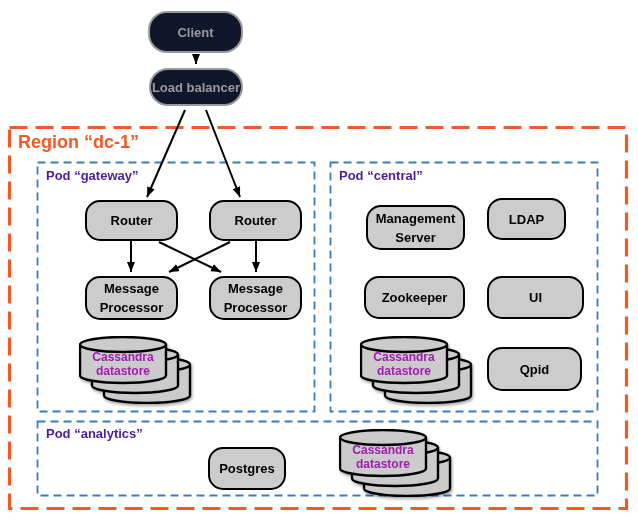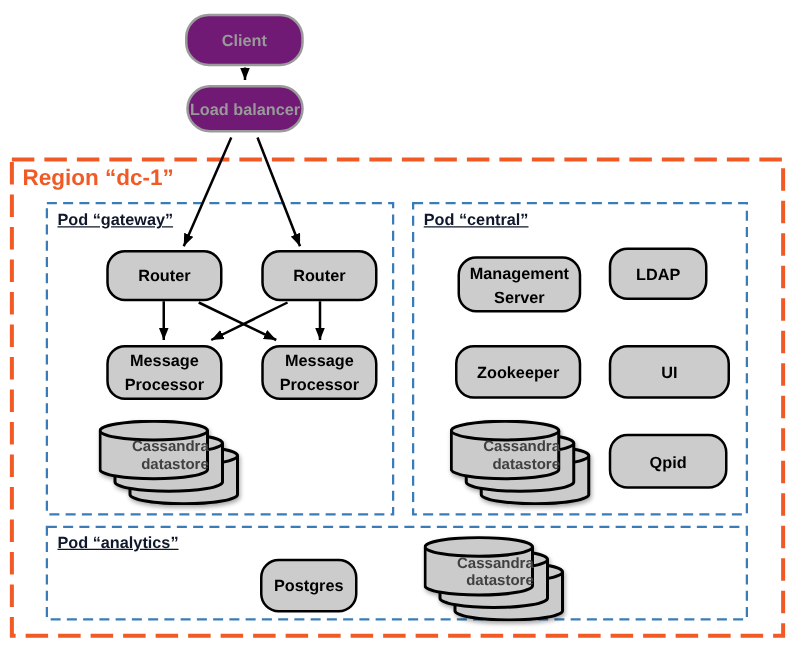--- a/index.html
+++ b/index.html
@@ -10,36 +10,36 @@
   svg{position:absolute;left:0;top:0;}
   .node{
     position:absolute;box-sizing:border-box;
     background:#cccccc;border:2.5px solid #000000;border-radius:15px;
     display:flex;align-items:center;justify-content:center;text-align:center;
     font-weight:bold;font-size:13px;line-height:19px;color:#000000;
     padding:2px 6px;
   }
   .ext-node{
     position:absolute;box-sizing:border-box;
-    background:#701a75;border:2px solid #9a9a9a;border-radius:19px;
+    background:#0f172a;border:2px solid #9a9a9a;border-radius:19px;
     display:flex;align-items:center;justify-content:center;text-align:center;
     font-weight:bold;font-size:13px;color:#999999;
   }
   .pod-label{
-    position:absolute;font-weight:bold;font-size:13px;color:#0f172a;white-space:nowrap;text-decoration:underline;
+    position:absolute;font-weight:bold;font-size:13px;color:#4c1d95;white-space:nowrap;
   }
   .region-label{
     position:absolute;font-weight:bold;font-size:18px;color:#f15a25;white-space:nowrap;
   }
   .cyl-stack{position:absolute;width:114px;height:68px;}
   .cyl-stack svg{filter:drop-shadow(1px 2px 1.5px rgba(0,0,0,0.35));}
   .cyl path,.cyl ellipse{fill:#cbcbcb;stroke:#000000;stroke-width:2.4px;}
   .cyl-label{
-    position:absolute;left:0;top:14px;width:88px;text-align:right;
-    font-weight:bold;font-size:12px;line-height:14px;color:#404040;
+    position:absolute;left:0;top:14px;width:88px;text-align:center;
+    font-weight:bold;font-size:12px;line-height:14px;color:#a21caf;
   }
   .edge{stroke:#000000;stroke-width:2px;fill:none;}
   .region-rect{fill:none;stroke:#f15a25;stroke-width:3.2px;}
   .pod-rect{fill:none;stroke:#3a7cb8;stroke-width:1.8px;}
 </style>
 </head>
 <body>
 
 <div class="stage">
 

